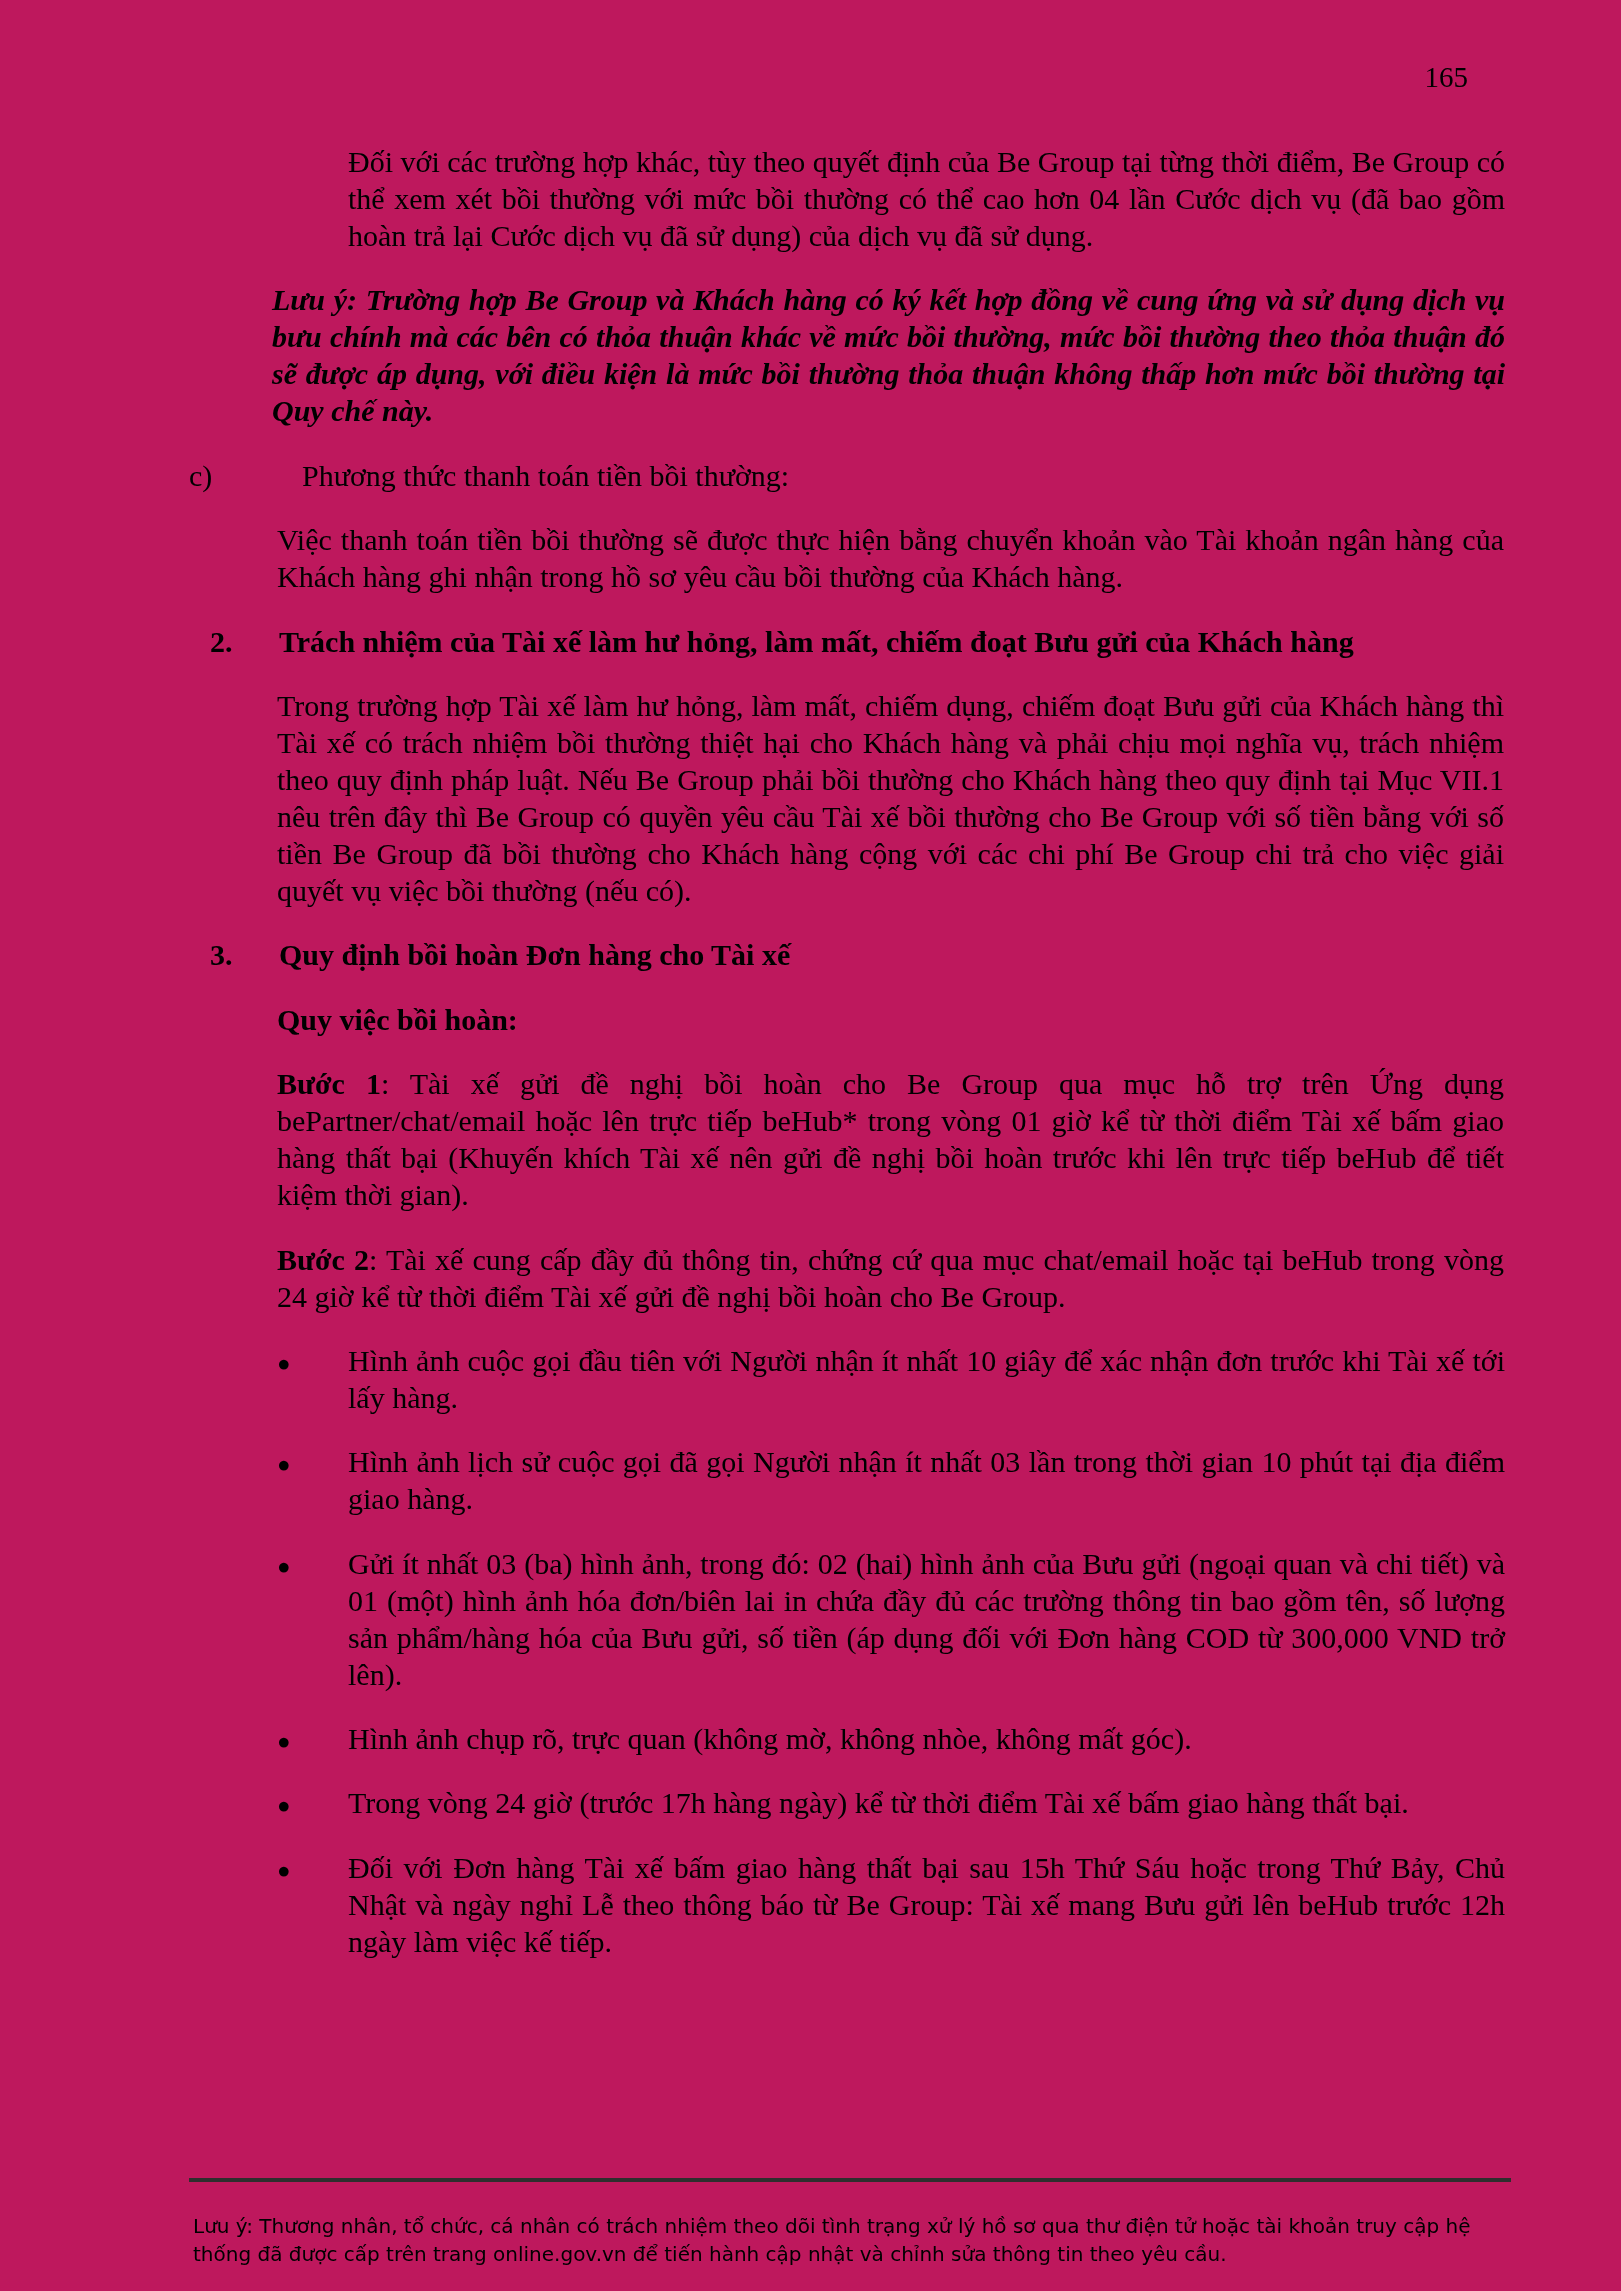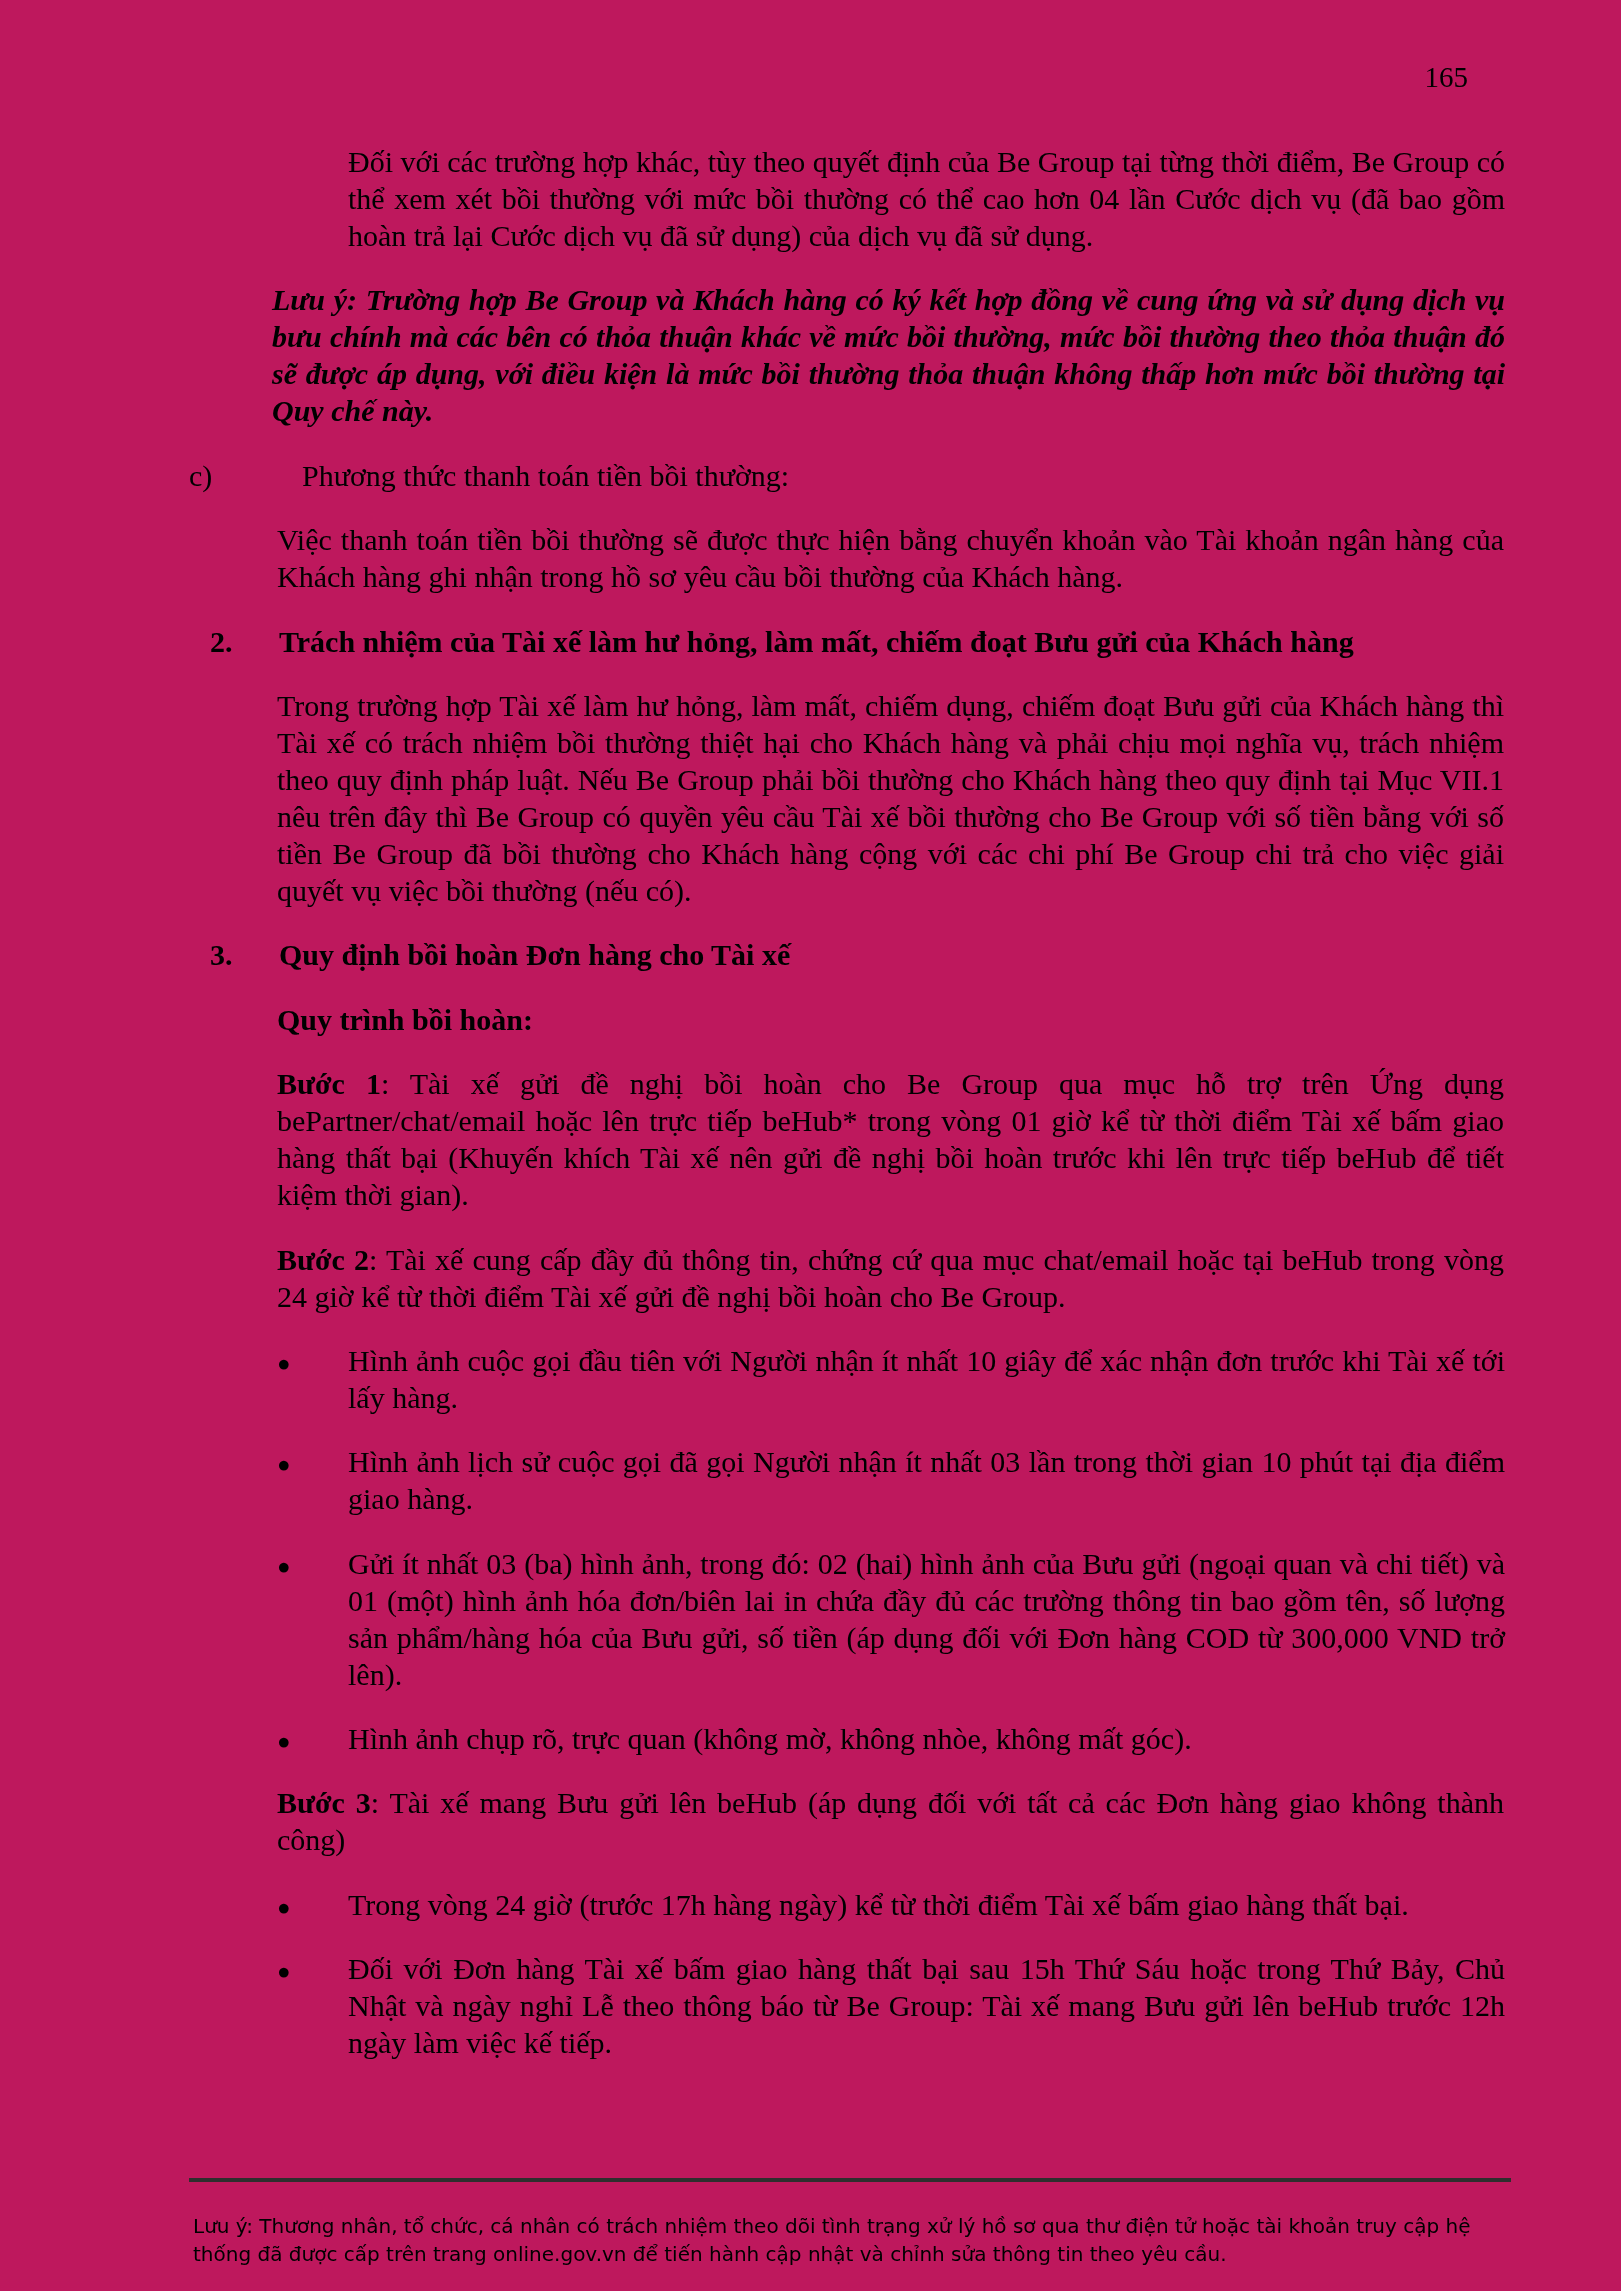--- a/index.html
+++ b/index.html
@@ -85,21 +85,21 @@
       <span>Trách nhiệm của Tài xế làm hư hỏng, làm mất, chiếm đoạt Bưu gửi của Khách hàng</span>
     </div>
 
     <p class="para">Trong trường hợp Tài xế làm hư hỏng, làm mất, chiếm dụng, chiếm đoạt Bưu gửi của Khách hàng thì Tài xế có trách nhiệm bồi thường thiệt hại cho Khách hàng và phải chịu mọi nghĩa vụ, trách nhiệm theo quy định pháp luật. Nếu Be Group phải bồi thường cho Khách hàng theo quy định tại Mục VII.1 nêu trên đây thì Be Group có quyền yêu cầu Tài xế bồi thường cho Be Group với số tiền bằng với số tiền Be Group đã bồi thường cho Khách hàng cộng với các chi phí Be Group chi trả cho việc giải quyết vụ việc bồi thường (nếu có).</p>
 
     <div class="row row-num">
       <span class="label">3.</span>
       <span>Quy định bồi hoàn Đơn hàng cho Tài xế</span>
     </div>
 
-    <p class="para bold">Quy trình bồi hoàn:</p>
+    <p class="para bold">Quy việc bồi hoàn:</p>
 
     <p class="para"><span class="step-label">Bước 1</span><span>: Tài xế gửi đề nghị bồi hoàn cho Be Group qua mục hỗ trợ trên Ứng dụng bePartner/chat/email hoặc lên trực tiếp beHub* trong vòng 01 giờ kể từ thời điểm Tài xế bấm giao hàng thất bại (Khuyến khích Tài xế nên gửi đề nghị bồi hoàn trước khi lên trực tiếp beHub để tiết kiệm thời gian).</span></p>
 
     <p class="para"><span class="step-label">Bước 2</span><span>: Tài xế cung cấp đầy đủ thông tin, chứng cứ qua mục chat/email hoặc tại beHub trong vòng 24 giờ kể từ thời điểm Tài xế gửi đề nghị bồi hoàn cho Be Group.</span></p>
 
     <div class="bullet">
       <span class="marker">●</span>
       <span>Hình ảnh cuộc gọi đầu tiên với Người nhận ít nhất 10 giây để xác nhận đơn trước khi Tài xế tới lấy hàng.</span>
     </div>
 
@@ -111,21 +111,20 @@
     <div class="bullet">
       <span class="marker">●</span>
       <span>Gửi ít nhất 03 (ba) hình ảnh, trong đó: 02 (hai) hình ảnh của Bưu gửi (ngoại quan và chi tiết) và 01 (một) hình ảnh hóa đơn/biên lai in chứa đầy đủ các trường thông tin bao gồm tên, số lượng sản phẩm/hàng hóa của Bưu gửi, số tiền (áp dụng đối với Đơn hàng COD từ 300,000 VND trở lên).</span>
     </div>
 
     <div class="bullet">
       <span class="marker">●</span>
       <span>Hình ảnh chụp rõ, trực quan (không mờ, không nhòe, không mất góc).</span>
     </div>
 
-    <p class="para"><span class="step-label">Bước 3</span><span>: Tài xế mang Bưu gửi lên beHub (áp dụng đối với tất cả các Đơn hàng giao không thành công)</span></p>
 
     <div class="bullet">
       <span class="marker">●</span>
       <span>Trong vòng 24 giờ (trước 17h hàng ngày) kể từ thời điểm Tài xế bấm giao hàng thất bại.</span>
     </div>
 
     <div class="bullet">
       <span class="marker">●</span>
       <span>Đối với Đơn hàng Tài xế bấm giao hàng thất bại sau 15h Thứ Sáu hoặc trong Thứ Bảy, Chủ Nhật và ngày nghỉ Lễ theo thông báo từ Be Group: Tài xế mang Bưu gửi lên beHub trước 12h ngày làm việc kế tiếp.</span>
     </div>

